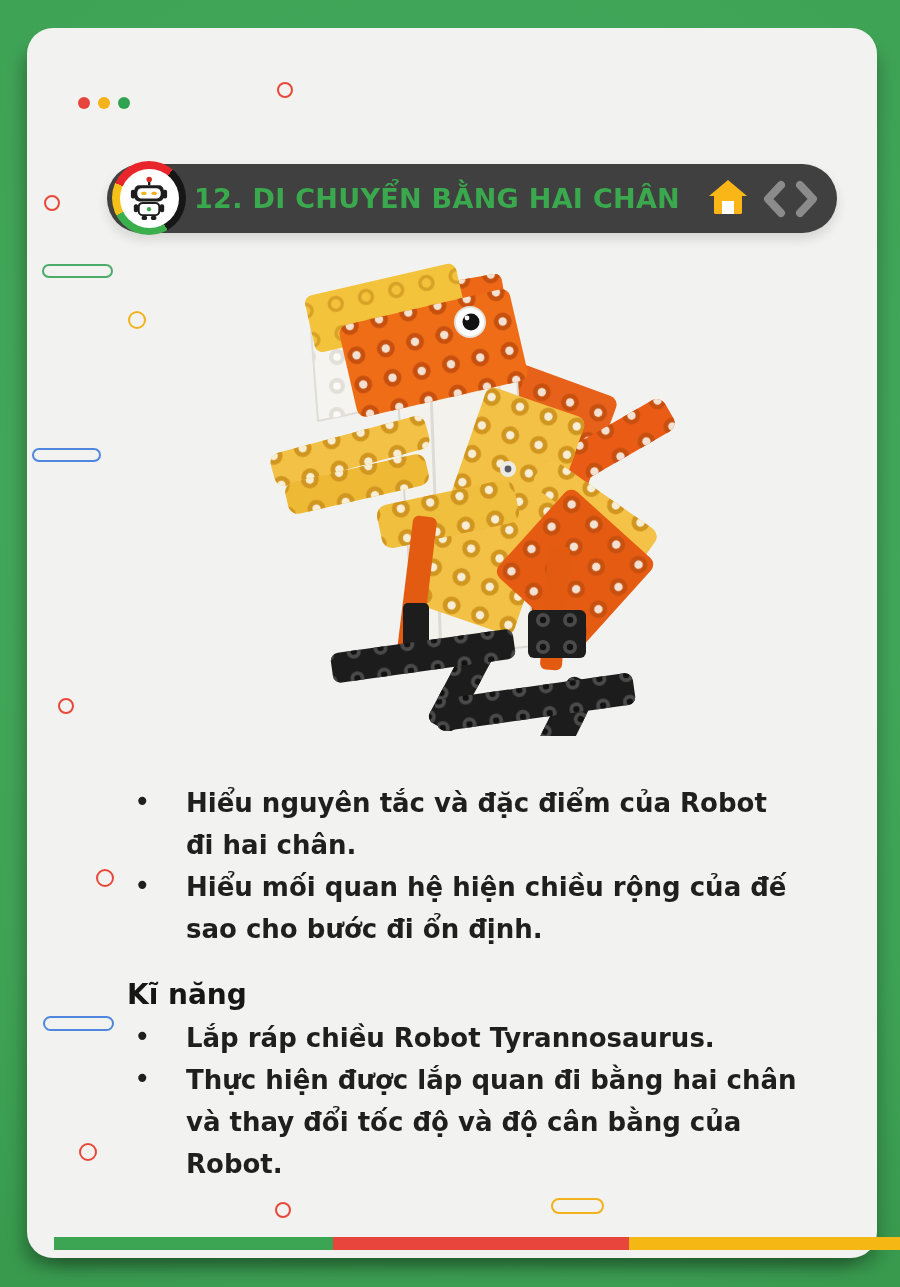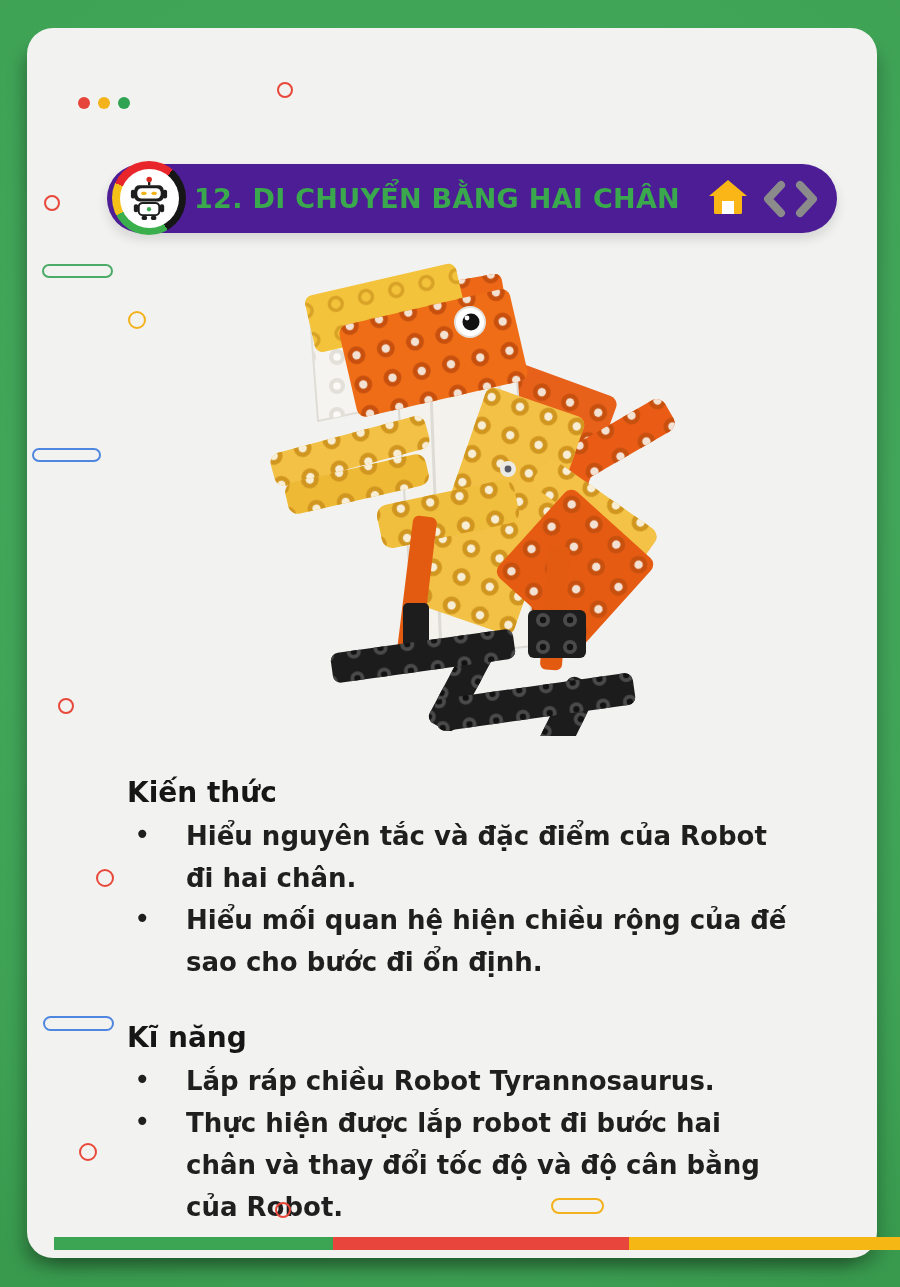--- a/index.html
+++ b/index.html
@@ -16,21 +16,21 @@
   }
   
   .win-dots{position:absolute;left:51px;top:69px;display:flex;gap:8px;}
   .win-dot{width:12px;height:12px;border-radius:50%;}
   .win-dot.red{background:#E5453A;}
   .win-dot.yellow{background:#F5B31B;}
   .win-dot.green{background:#2FA351;}
   
   .header-pill{
     position:absolute;left:80px;top:136px;width:730px;height:69px;
-    background:#4c1d95;border-radius:35px;box-shadow:0 6px 12px rgba(0,0,0,.12);
+    background:#404040;border-radius:35px;box-shadow:0 6px 12px rgba(0,0,0,.12);
   }
   .logo-ring{
     position:absolute;left:5px;top:-3px;width:74px;height:74px;border-radius:50%;
     background:conic-gradient(#E8252A 0deg 40deg,#161616 40deg 150deg,#3AAF4C 150deg 242deg,#F5C018 242deg 294deg,#E8252A 294deg 360deg);
     display:flex;align-items:center;justify-content:center;
   }
   .logo-core{width:59px;height:59px;border-radius:50%;background:#fff;display:flex;align-items:center;justify-content:center;}
   .pill-title{
     position:absolute;left:110px;right:180px;top:0;height:100%;
     display:flex;align-items:center;justify-content:center;
@@ -50,21 +50,21 @@
   .z-under{z-index:2;} 
   
   .robot-wrap{position:absolute;left:238px;top:228px;width:420px;height:480px;}
   
   .content{position:absolute;left:100px;top:748px;width:700px;color:#1F1F1F;}
   .section h3{margin:0;font-size:28px;font-weight:700;color:#161616;}
   .section ul{list-style:none;margin:6px 0 0 0;padding:0;width:672px;}
   .section li{display:flex;font-size:26px;line-height:42px;}
   .section li .marker{flex:none;width:52px;padding-left:7px;font-size:28px;line-height:40px;}
   .section li .btext{flex:1;font-weight:bold;}
-  .section + .section{margin-top:38px;}
+  .section + .section{margin-top:28px;}
   
   .stripe{position:absolute;left:27px;top:1209px;width:850px;height:13px;display:flex;z-index:3;}
   .stripe .seg1{width:279px;background:#3BA554;}
   .stripe .seg2{width:296px;background:#E8453C;}
   .stripe .seg3{width:275px;background:#F5B714;}
 </style>
 </head>
 <body>
 
 <div class="card">
@@ -238,42 +238,41 @@
       </g>
       <g transform="translate(270,446) rotate(-8)">
         <rect x="-100" y="-16" width="200" height="32" rx="8" fill="#1C1C1C"></rect>
         <rect x="-100" y="-16" width="200" height="32" rx="8" fill="url(#pBk)"></rect>
       </g>
     </svg>
   </div>
 
   <div class="content">
     <div class="section">
-      <h3>Kiến thức</h3>
       <ul>
         <li>
           <span class="marker">•</span>
           <span class="btext">Hiểu nguyên tắc và đặc điểm của Robot đi hai chân.</span>
         </li>
         <li>
           <span class="marker">•</span>
           <span class="btext">Hiểu mối quan hệ hiện chiều rộng của đế sao cho bước đi ổn định.</span>
         </li>
       </ul>
     </div>
     <div class="section">
       <h3>Kĩ năng</h3>
       <ul>
         <li>
           <span class="marker">•</span>
           <span class="btext">Lắp ráp chiều Robot Tyrannosaurus.</span>
         </li>
         <li>
           <span class="marker">•</span>
-          <span class="btext">Thực hiện được lắp robot đi bước hai chân và thay đổi tốc độ và độ cân bằng của Robot.</span>
+          <span class="btext">Thực hiện được lắp quan đi bằng hai chân và thay đổi tốc độ và độ cân bằng của Robot.</span>
         </li>
       </ul>
     </div>
   </div>
 
   <div class="stripe">
     <div class="seg1"></div>
     <div class="seg2"></div>
     <div class="seg3"></div>
   </div>

